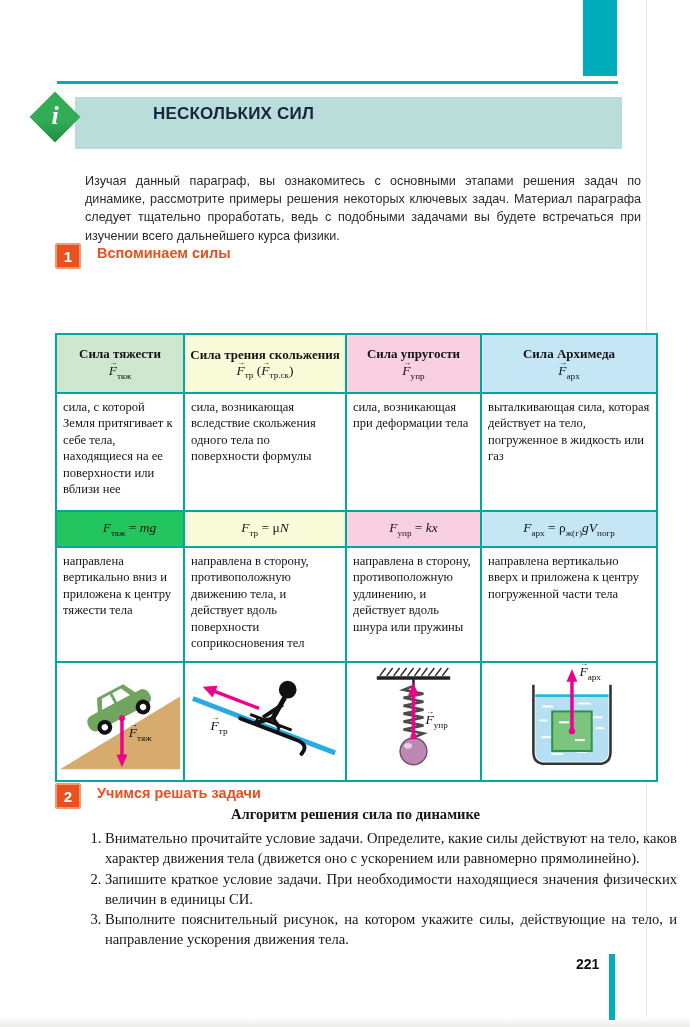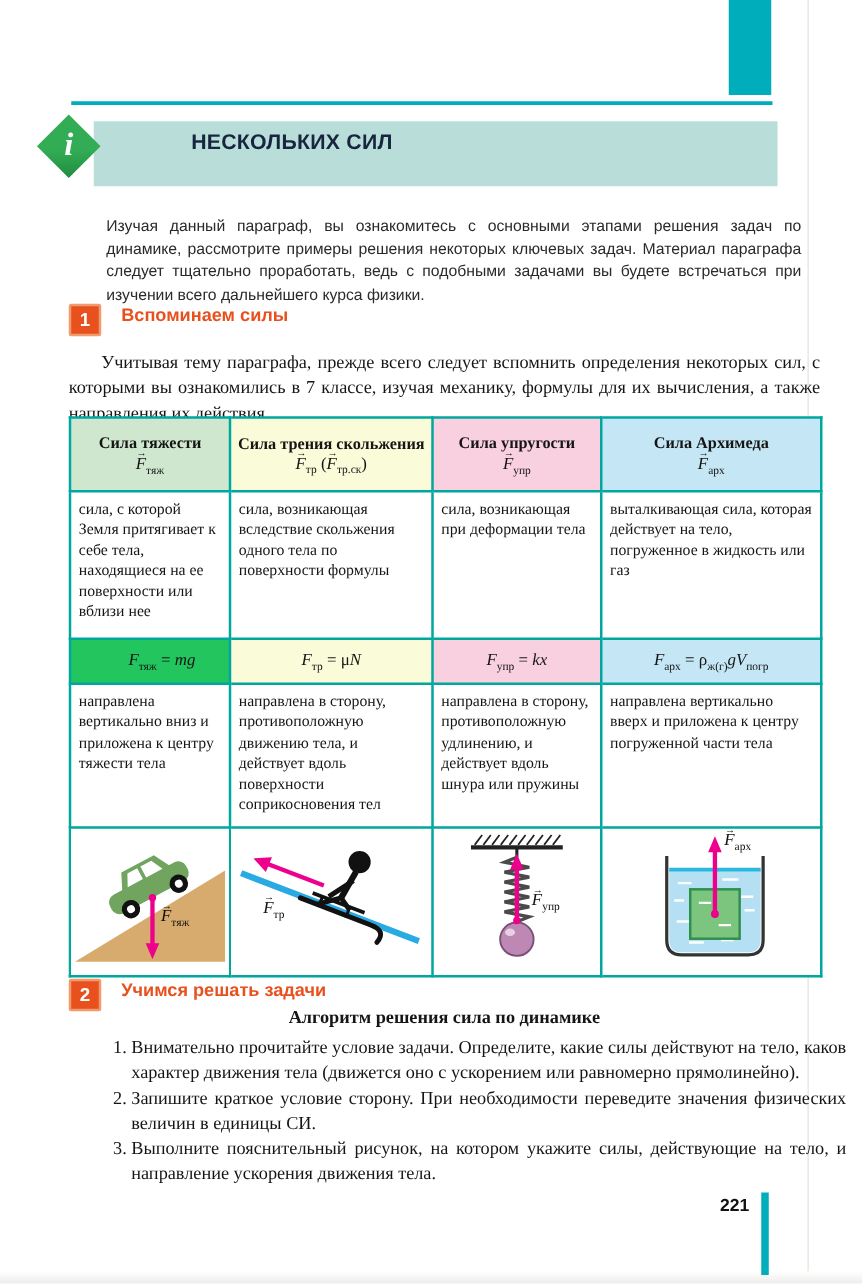--- a/index.html
+++ b/index.html
@@ -73,21 +73,20 @@
     <div class="t2">НЕСКОЛЬКИХ СИЛ</div>
   </div>
   <div class="diamond">
     <span class="iglyph">i</span>
   </div>
 
   <p class="intro">Изучая данный параграф, вы ознакомитесь с основными этапами решения задач по динамике, рассмотрите примеры решения некоторых ключевых задач. Материал параграфа следует тщательно проработать, ведь с подобными задачами вы будете встречаться при изучении всего дальнейшего курса физики.</p>
 
   <div class="sec-marker m1">1</div>
   <div class="sec-heading h1">Вспоминаем силы</div>
-  <p class="para1">Учитывая тему параграфа, прежде всего следует вспомнить определения некоторых сил, с которыми вы ознакомились в 7 классе, изучая механику, формулы для их вычисления, а также направления их действия.</p>
 
   <table class="forces">
     <colgroup>
         <col style="width:128px">
         <col style="width:162px">
         <col style="width:135px">
         <col style="width:176px">
       </colgroup>
     <tbody>
         <tr style="height:59px">
@@ -223,19 +222,19 @@
       </td>
     </tr>
   </tbody>
     </table>
 
   <div class="sec-marker m2">2</div>
   <div class="sec-heading h2">Учимся решать задачи</div>
   <div class="algo-title">Алгоритм решения сила по динамике</div>
   <ol class="steps">
     <li>Внимательно прочитайте условие задачи. Определите, какие силы действуют на тело, каков характер движения тела (движется оно с ускорением или равномерно прямолинейно).</li>
-    <li>Запишите краткое условие сторону. При необходимости переведите значения физических величин в единицы СИ.</li>
+    <li>Запишите краткое условие задачи. При необходимости находящиеся значения физических величин в единицы СИ.</li>
     <li>Выполните пояснительный рисунок, на котором укажите силы, действующие на тело, и направление ускорения движения тела.</li>
   </ol>
 
   <div class="page-num">221</div>
   <div class="footer-bar"></div>
 </div>
 
 </body></html>

